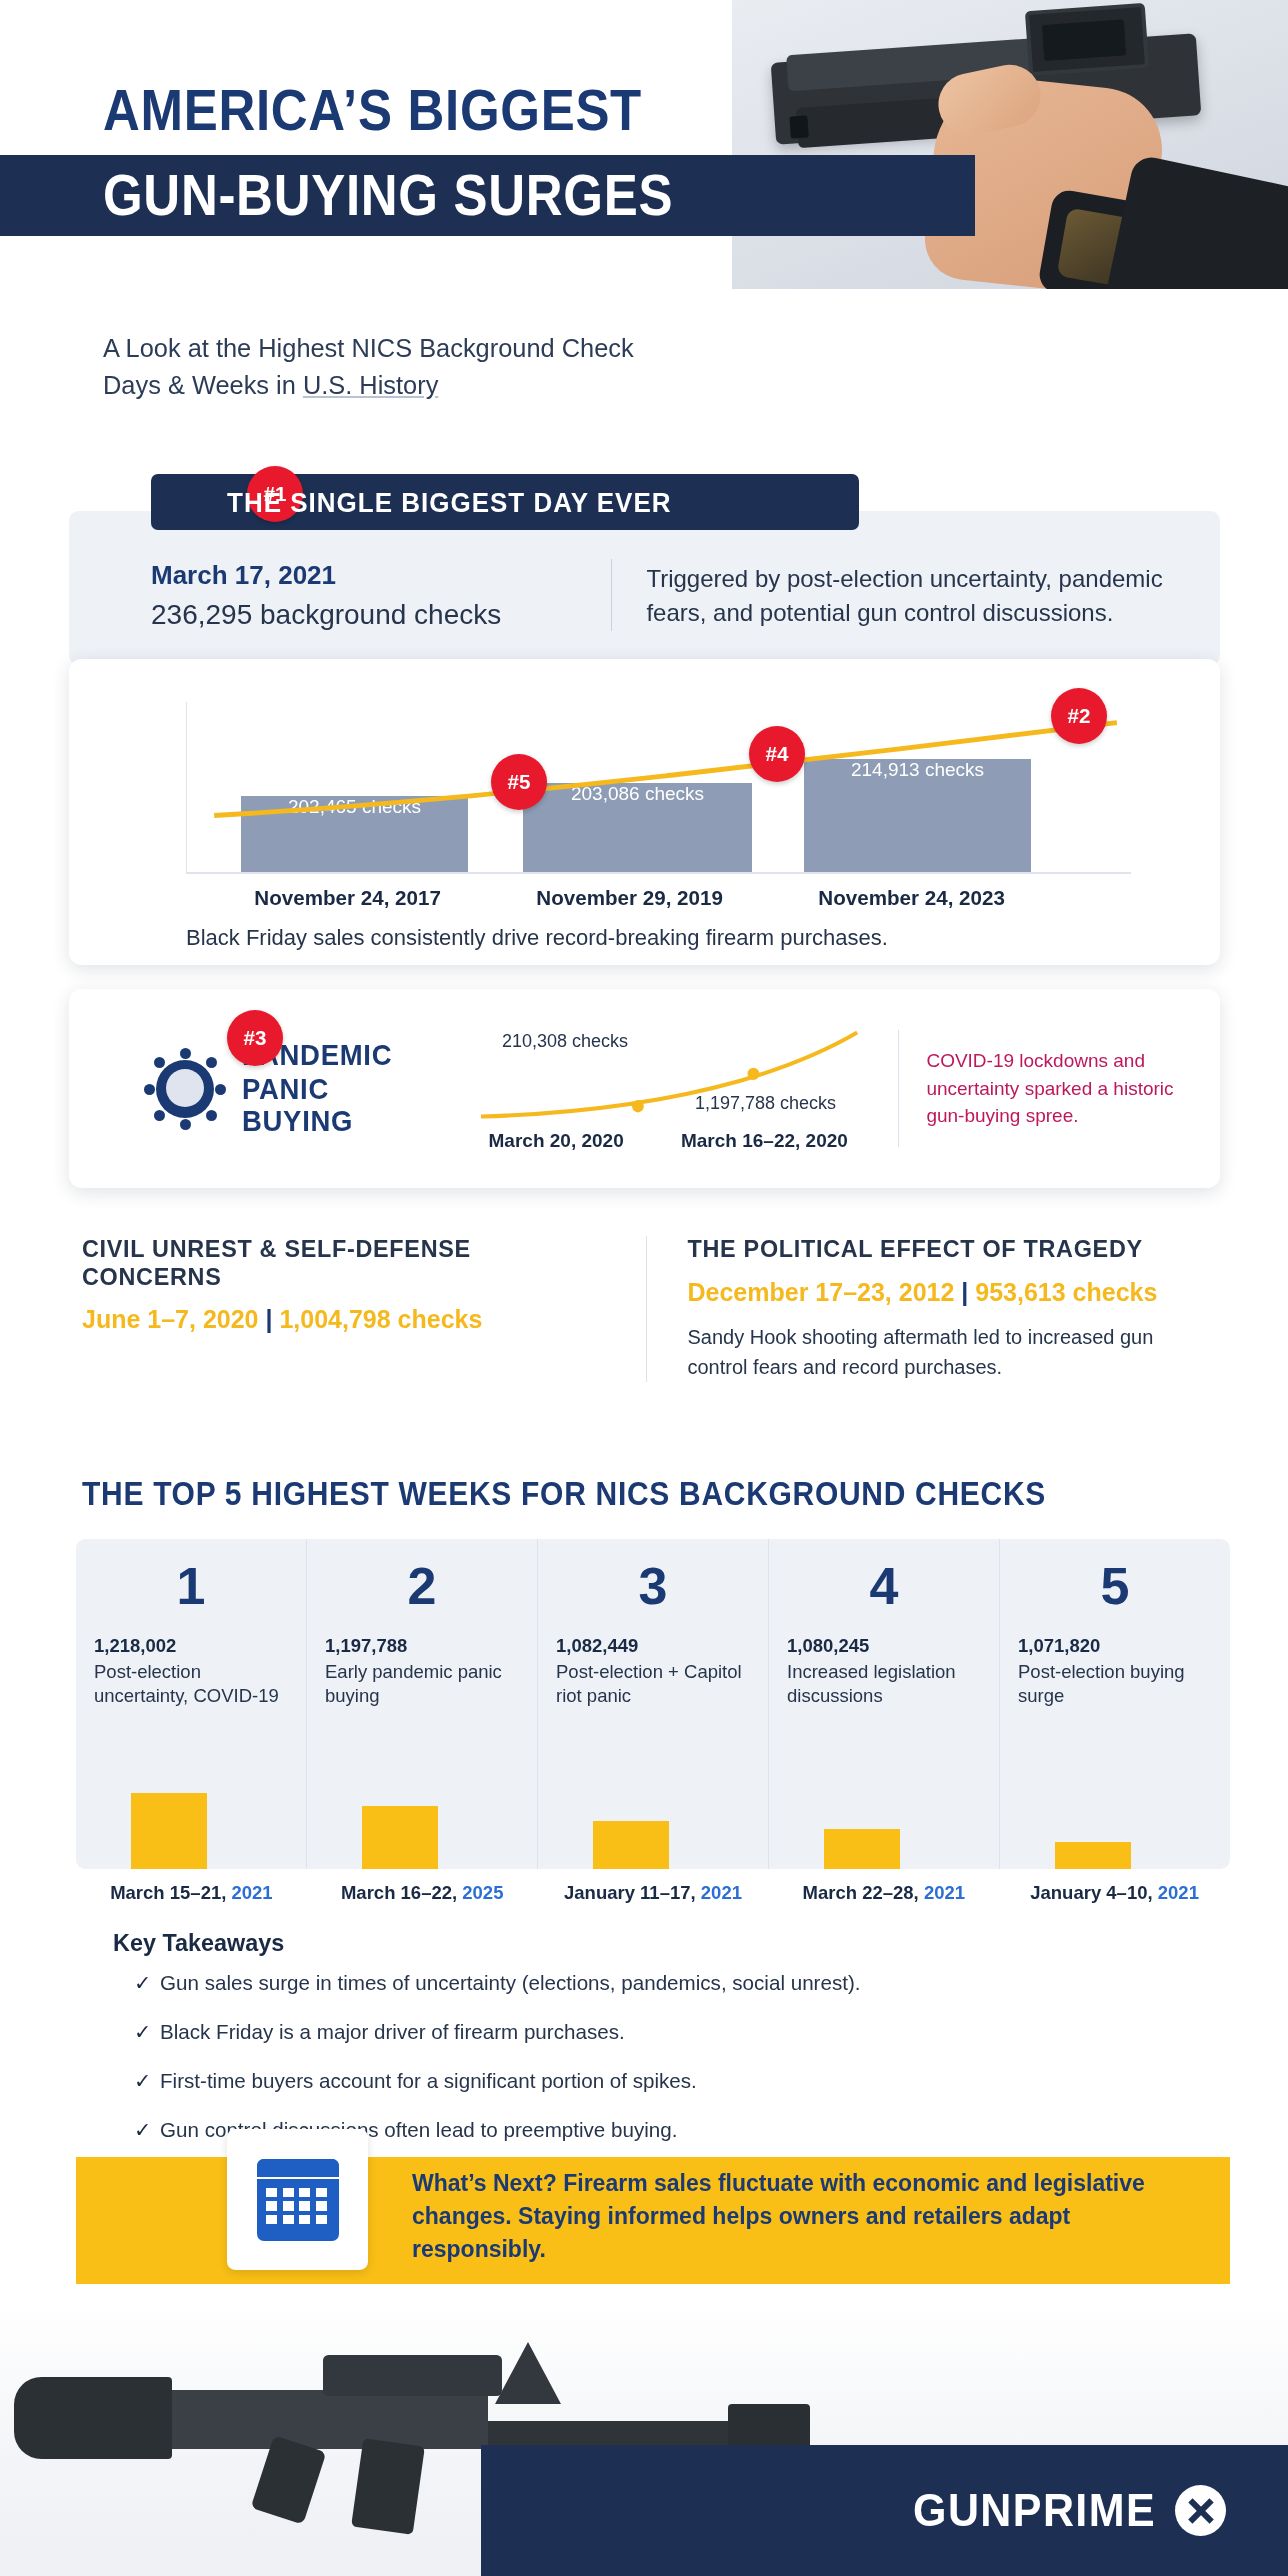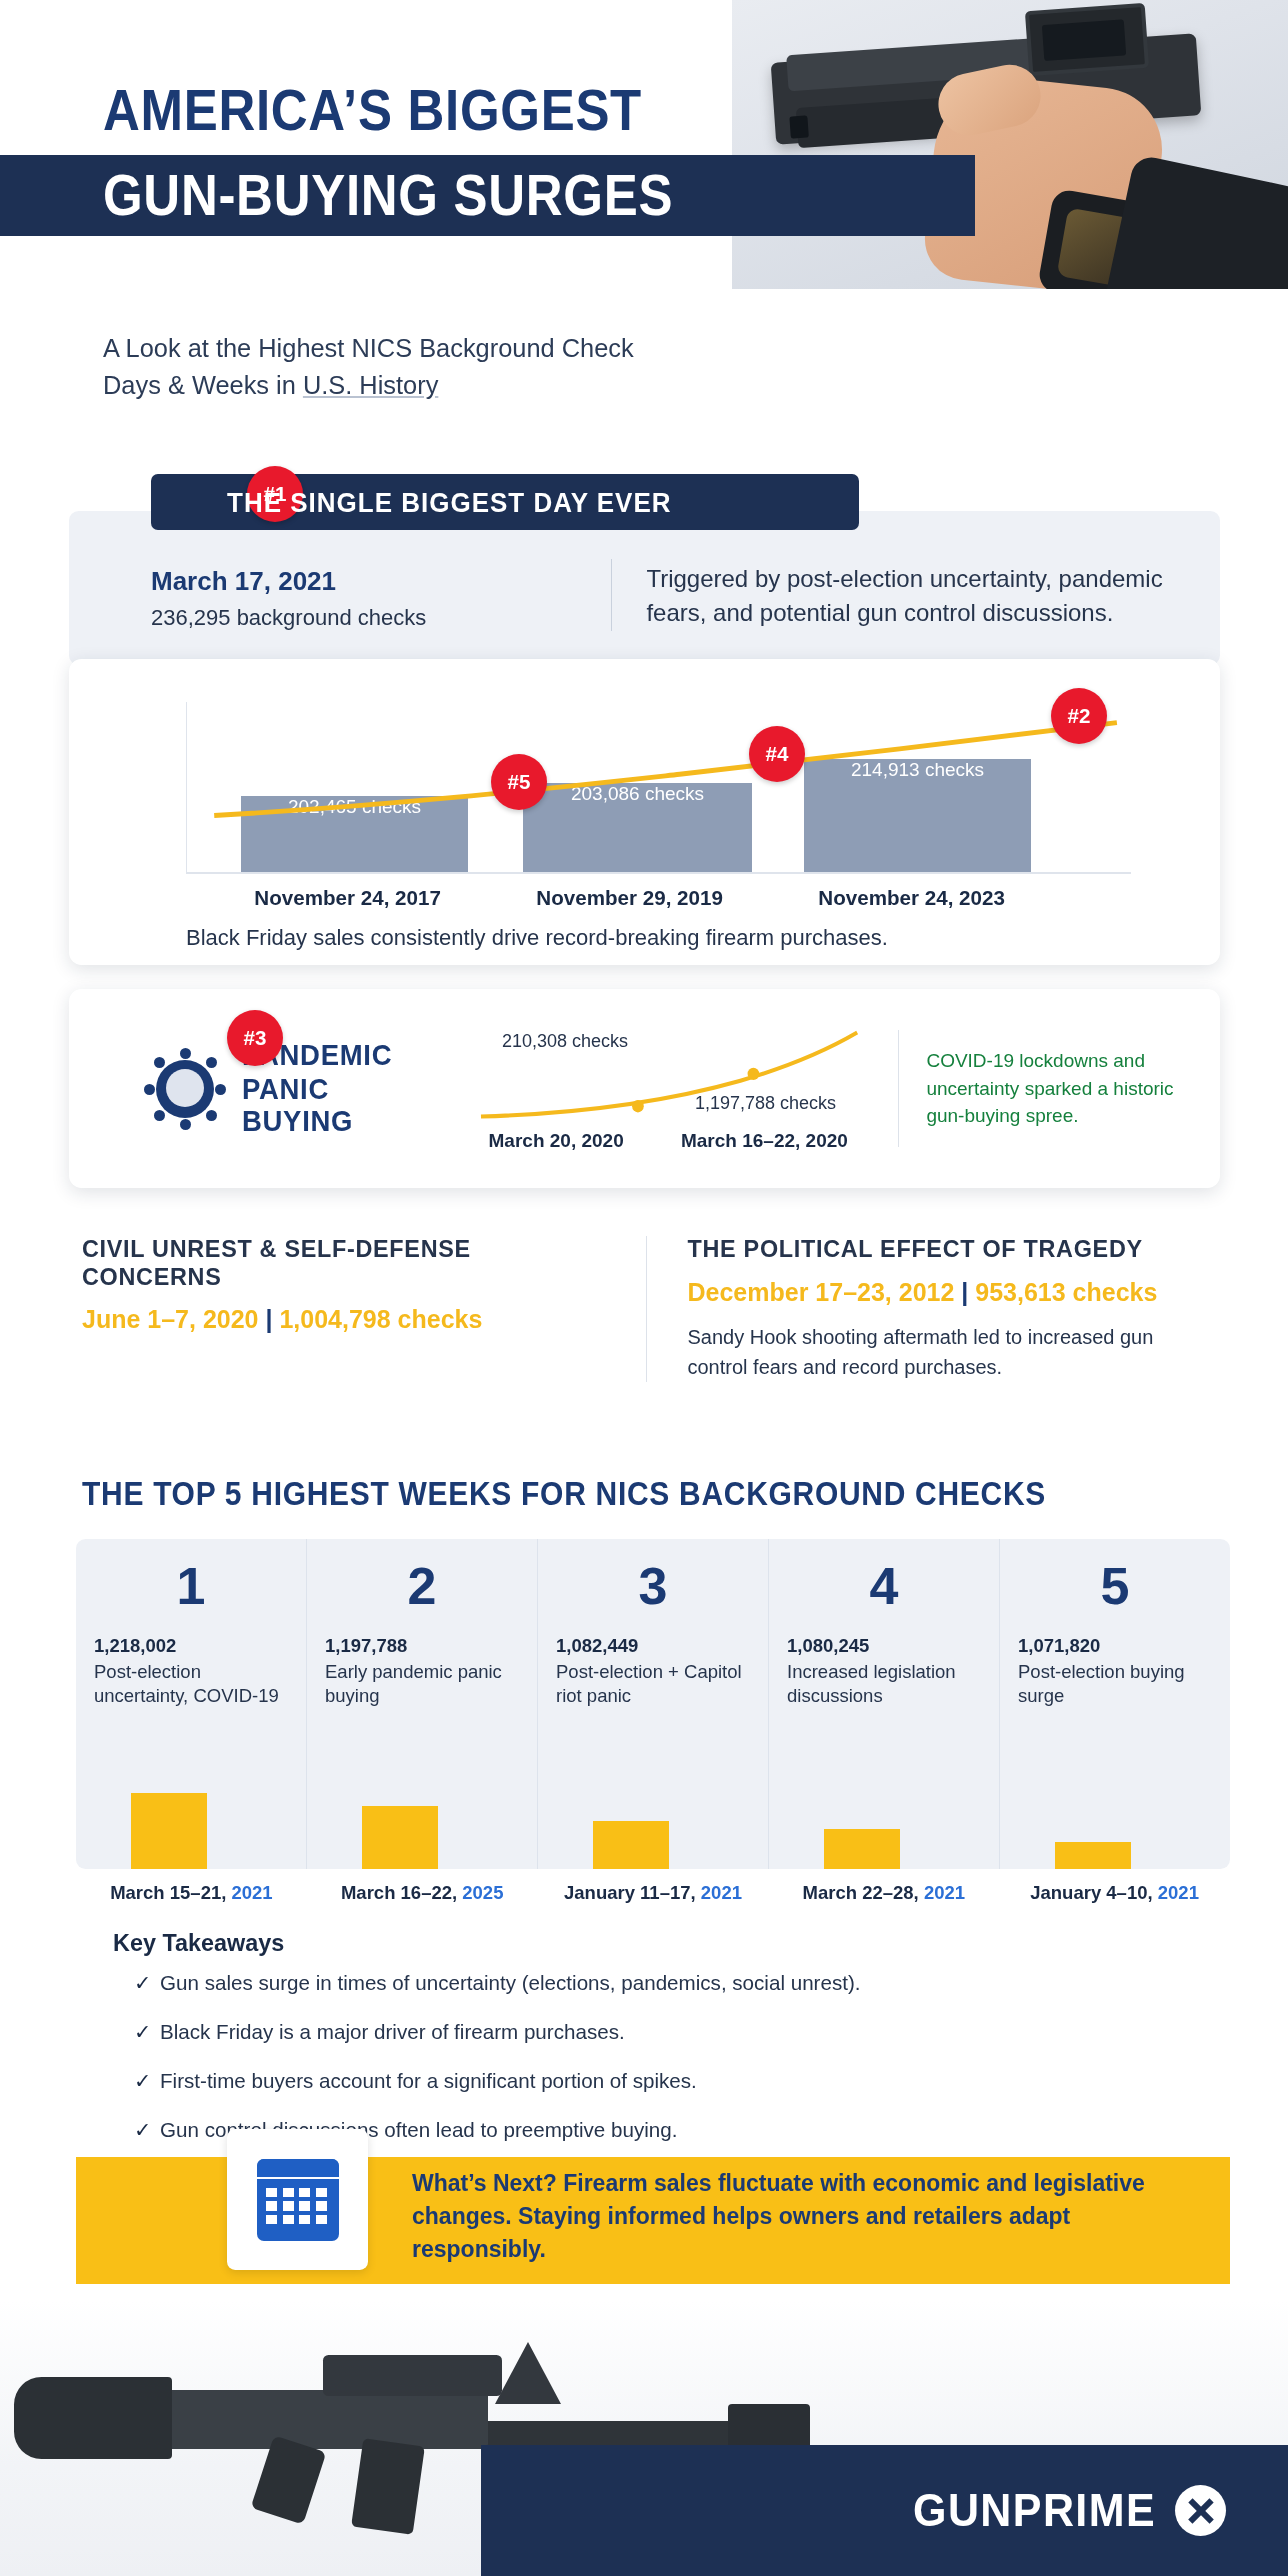--- a/index.html
+++ b/index.html
@@ -81,21 +81,21 @@
     display:flex; align-items:center; justify-content:center;
     box-shadow:0 2.1px 5.5px rgba(0,0,0,.2);
   }
   .badge-1 { left:96px; top:-8.2px; }
   .panel-light {
     margin-top:-19px; background:#eef1f6; border-radius:9.6px; padding:48px 41px 34px 82px;
     display:flex; align-items:flex-end;
   }
   .panel-left { width:426px; }
   .panel-left .date { font-size:26px; font-weight:bold; color:#1b3a73; }
-  .panel-left .checks { font-size:22px; color:#26344c; margin-top:8.2px; }
+  .panel-left .checks { font-size:28px; color:#26344c; margin-top:8.2px; }
   .divider-v { width:1.4px; background:#c9d1dd; align-self:stretch; margin:0 34px; }
   .panel-right { flex:1; font-size:24px; line-height:1.45; color:#26344c; padding-top:2.7px; }
 
   
   .card { position:absolute; background:#ffffff; border-radius:12.4px;
      box-shadow:0 4.1px 18px rgba(20,35,65,.13); }
   .sec-bf { left:69px; top:659px; width:1151px; height:306px; }
   .bf-inner { position:relative; width:100%; height:100%; padding:27.5px 41px; }
   .bf-chart { position:relative; height:172px; margin:15px 48px 0 76px; }
   .axis-y { position:absolute; left:0; top:0; width:1.4px; height:100%; background:#dfe4ec; }
@@ -125,21 +125,21 @@
   .virus { position:relative; width:82px; height:82px; margin-left:41px; }
   .virus .core { position:absolute; left:12.4px; top:12.4px; width:58px; height:58px; border-radius:50%;
      background:#1b3a73; }
   .virus .core:after { content:""; position:absolute; left:9.6px; top:9.6px; width:38px; height:38px;
      border-radius:50%; background:#dfe4ee; }
   .virus .spike { position:absolute; width:11px; height:11px; border-radius:50%; background:#1b3a73; }
   .pan-title { font-size:27.5px; font-weight:bold; color:#1b3a73; line-height:1.15;
      letter-spacing:0.7px; margin-left:20.6px; transform:scaleY(1.06); }
   .pan-chart { position:relative; width:426px; height:124px; margin-left:31px; }
   .pan-sep { width:1.4px; height:117px; background:#dde2ea; margin:0 27.5px; }
-  .pan-note { font-size:19px; line-height:1.45; color:#15803d; width:275px; }
+  .pan-note { font-size:19px; line-height:1.45; color:#be185d; width:275px; }
   .badge-3 { left:158px; top:20.6px; }
   .pan-lab1 { position:absolute; left:34px; top:4.1px; font-size:18px; color:#26344c; }
   .pan-lab2 { position:absolute; left:227px; top:66px; font-size:18px; color:#26344c; }
   .pan-date1 { position:absolute; left:20.6px; top:103px; font-size:19px; font-weight:bold; color:#1a2a45; }
   .pan-date2 { position:absolute; left:213px; top:103px; font-size:19px; font-weight:bold; color:#1a2a45; }
 
   
   .sec-two { position:absolute; left:82px; top:1236px; width:1127px; display:flex; }
   .col { width:50%; padding-right:41px; }
   .col + .col { padding-left:41px; border-left:1.4px solid #dde2ea; }

